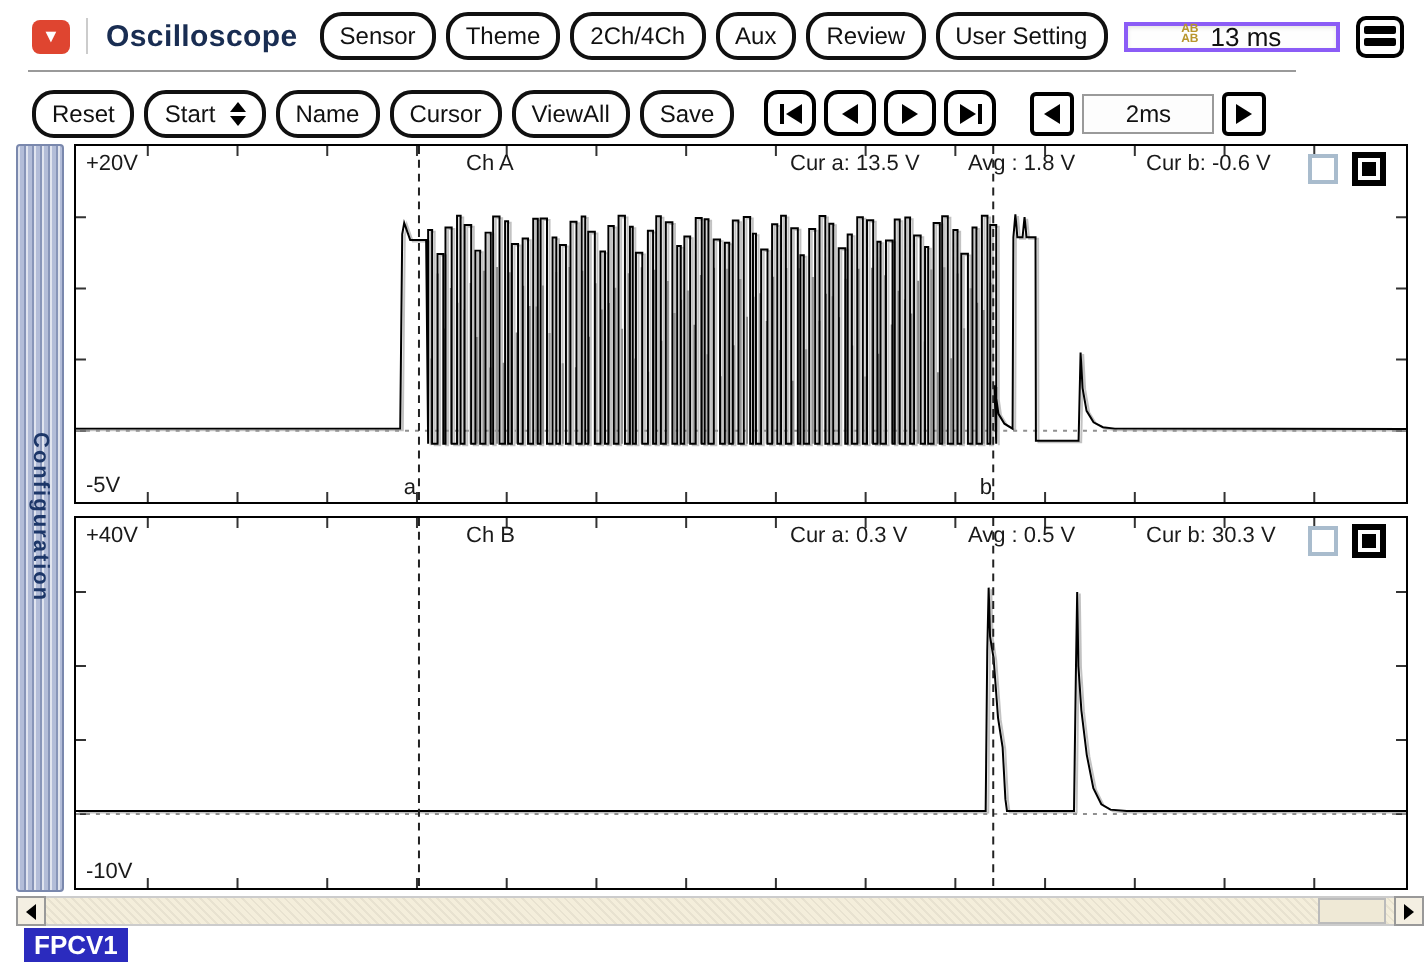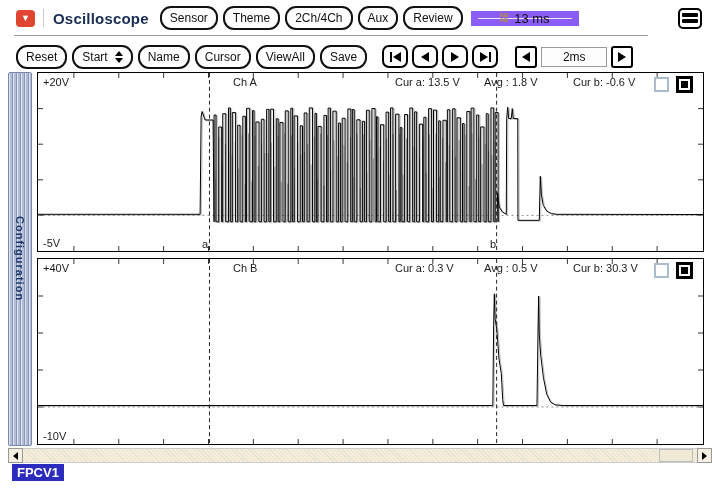--- a/index.html
+++ b/index.html
@@ -11,21 +11,21 @@
   .row2 { position:absolute; top:37px; left:0; right:0; height:31px; display:flex; align-items:center; padding:8px 10px 0 16px; box-sizing:border-box; }
   .row-sep { position:absolute; top:35px; left:14px; width:634px; height:1px; background:#9a9a9a; }
 
   .app-icon { width:19px; height:17px; background:#df4530; border-radius:4px; display:flex; align-items:center; justify-content:center; margin-right:8px; flex:none; cursor:default; }
   .app-icon span { color:#fff; font-size:9px; line-height:9px; }
   .title-sep { width:1px; height:18px; background:#ccc; margin-right:9px; flex:none; }
   .title { font-size:15px; font-weight:bold; color:#192d52; margin-right:11px; white-space:nowrap; letter-spacing:0.2px; }
 
   .btn { height:24px; border:2px solid #111; border-radius:11px; background:#fff; font-family:"Liberation Sans",sans-serif; font-size:12px; color:#111; padding:0 8px; margin-right:5px; display:flex; align-items:center; justify-content:center; box-sizing:border-box; white-space:nowrap; }
 
-  .time-display { height:15px; min-width:108px; border:7px solid #8b5cf6; background:#fefefe; box-shadow:inset 0 1px 2px rgba(0,0,0,0.10); display:flex; align-items:center; justify-content:center; gap:6px; padding:0 10px; margin-left:3px; box-sizing:border-box; }
+  .time-display { height:15px; min-width:108px; border:2px solid #8b5cf6; background:#fefefe; box-shadow:inset 0 1px 2px rgba(0,0,0,0.10); display:flex; align-items:center; justify-content:center; gap:6px; padding:0 10px; margin-left:3px; box-sizing:border-box; }
   .ab-icon { display:flex; flex-direction:column; align-items:center; color:#b8962e; font-size:6px; line-height:5px; font-weight:bold; letter-spacing:0; }
   .time-text { font-size:13px; color:#111; }
 
   .menu-btn { margin-left:auto; width:24px; height:21px; border:2px solid #000; border-radius:5px; background:#fff; display:flex; flex-direction:column; justify-content:center; gap:2px; padding:2px 2px; box-sizing:border-box; }
   .menu-bar { height:4px; background:#000; border-radius:1px; }
 
   .spinner { display:flex; flex-direction:column; margin-left:7px; gap:2px; }
   .spin-up { width:0; height:0; border-left:4px solid transparent; border-right:4px solid transparent; border-bottom:5px solid #000; }
   .spin-down { width:0; height:0; border-left:4px solid transparent; border-right:4px solid transparent; border-top:5px solid #000; }
 
@@ -88,20 +88,21 @@
     <span class="app-icon">
         <span>▼</span>
       </span>
     <span class="title-sep"></span>
     <span class="title">Oscilloscope</span>
     <button class="btn">Sensor</button>
     <button class="btn">Theme</button>
     <button class="btn">2Ch/4Ch</button>
     <button class="btn">Aux</button>
     <button class="btn">Review</button>
+    <button class="btn">User Setting</button>
     <div class="time-display">
       <span class="ab-icon">
         <span>AB</span>
         <span>AB</span>
       </span>
       <span class="time-text">13 ms</span>
     </div>
     <button class="menu-btn">
       <span class="menu-bar"></span>
       <span class="menu-bar"></span>

